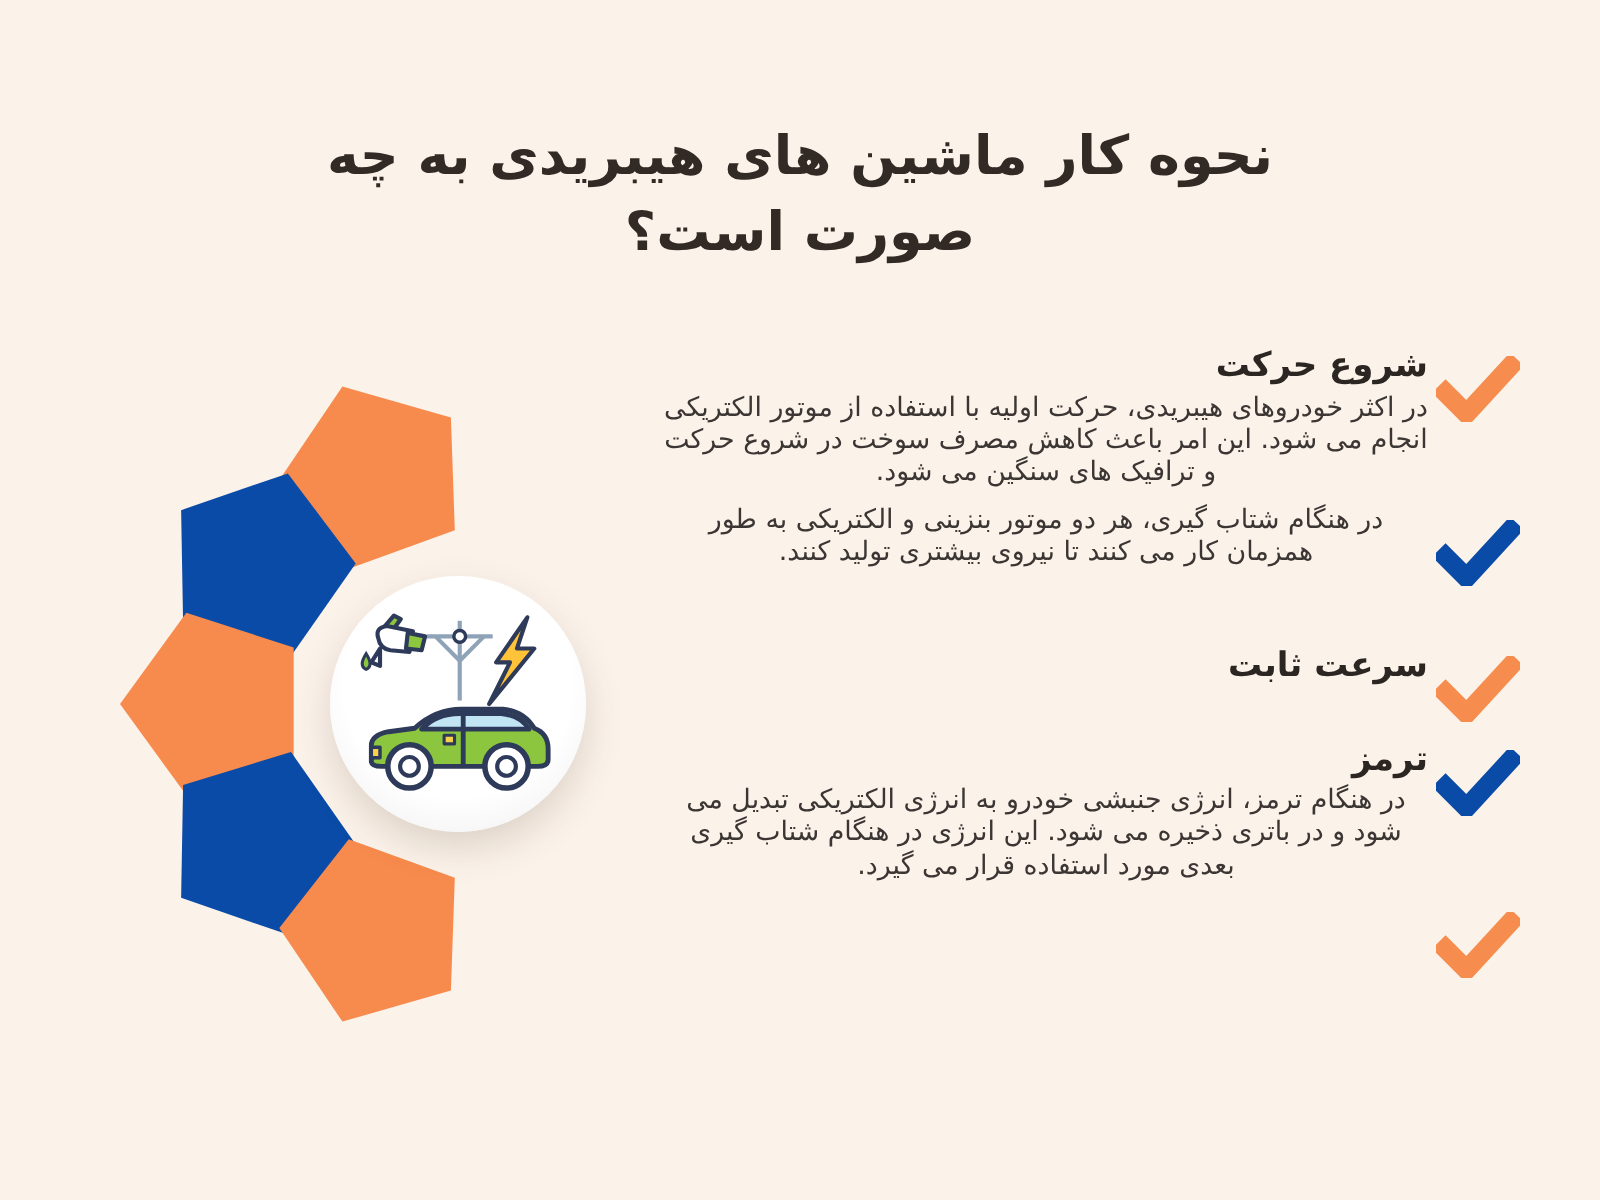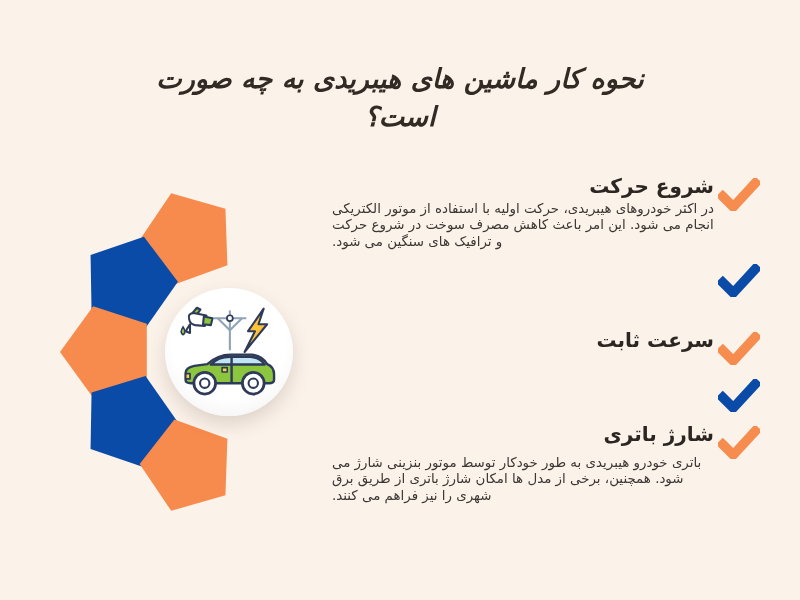--- a/index.html
+++ b/index.html
@@ -6,21 +6,20 @@
   body{
     width:800px;height:600px;position:relative;overflow:hidden;
     background:#FBF2EA;
     font-family:"DejaVu Sans","Liberation Sans",sans-serif;
   }
   .title{
     position:absolute;top:42px;left:130px;width:540px;
     text-align:center;direction:rtl;
     font-size:27px;font-weight:bold;line-height:1.42;
     color:#322A24;
-    font-style:italic;
   }
   
   .pentagon-fan{position:absolute;left:0;top:160px;width:320px;height:400px;}
   .icon-circle{
     position:absolute;left:165px;top:288px;width:128px;height:128px;
     border-radius:50%;
     background:radial-gradient(circle at 50% 42%, #ffffff 58%, #f6f6f6 78%, #e3e3e5 100%);
     box-shadow:0 8px 18px rgba(90,70,50,.18);
     display:flex;align-items:center;justify-content:center;
   }
@@ -31,26 +30,26 @@
     direction:rtl;
   }
   .section{display:flex;margin-bottom:7px;}
   .section.gap-lg{margin-top:28px;}
   .check-wrap{width:50px;flex:0 0 50px;padding-top:7px;display:flex;justify-content:center;align-items:flex-start;}
   .check-wrap svg{width:42px;height:33px;}
   .check-orange{stroke:#F68C4D;}
   .check-blue{stroke:#0B4BA8;}
   .txt{flex:1;min-width:0;}
   .heading{
-    font-size:20px;font-weight:bold;color:#2C2623;
+    font-size:17px;font-weight:bold;color:#2C2623;
     text-align:right;line-height:1.5;
   }
   .body{
     font-size:13.4px;color:#3B3633;line-height:1.22;
-    text-align:left;
+    text-align:center;
   }
   .section5 .body{margin-top:6px;}
 </style>
 </head>
 <body>
 
 <h1 class="title">نحوه کار ماشین های هیبریدی به چه صورت است؟</h1>
 
 <svg class="pentagon-fan" viewBox="0 0 320 400" aria-hidden="true">
   <defs>
@@ -115,47 +114,48 @@
     </div>
   </div>
 
   <div class="section section2">
     <div class="check-wrap">
       <svg viewBox="0 0 44 34">
           <path d="M5 19 L16 30 L39 5" fill="none" class="check-blue" stroke-width="10" stroke-linecap="square"></path>
         </svg>
     </div>
     <div class="txt">
+      <div class="body">در هنگام شتاب گیری، هر دو موتور بنزینی و الکتریکی به طور همزمان کار می کنند تا نیروی بیشتری تولید کنند.</div>
     </div>
   </div>
 
   <div class="section section3 gap-lg">
     <div class="check-wrap">
       <svg viewBox="0 0 44 34">
           <path d="M5 19 L16 30 L39 5" fill="none" class="check-orange" stroke-width="10" stroke-linecap="square"></path>
         </svg>
     </div>
     <div class="txt">
       <div class="heading">سرعت ثابت</div>
     </div>
   </div>
 
   <div class="section section4">
     <div class="check-wrap">
       <svg viewBox="0 0 44 34">
           <path d="M5 19 L16 30 L39 5" fill="none" class="check-blue" stroke-width="10" stroke-linecap="square"></path>
         </svg>
     </div>
+    <div class="txt">
+      <div class="heading">ترمز</div>
+      <div class="body">در هنگام ترمز، انرژی جنبشی خودرو به انرژی الکتریکی تبدیل می شود و در باتری ذخیره می شود. این انرژی در هنگام شتاب گیری بعدی مورد استفاده قرار می گیرد.</div>
+    </div>
   </div>
 
   <div class="section section5">
     <div class="check-wrap">
       <svg viewBox="0 0 44 34">
           <path d="M5 19 L16 30 L39 5" fill="none" class="check-orange" stroke-width="10" stroke-linecap="square"></path>
         </svg>
     </div>
-    <div class="txt">
-      <div class="heading">شارژ باتری</div>
-      <div class="body">باتری خودرو هیبریدی به طور خودکار توسط موتور بنزینی شارژ می شود. همچنین، برخی از مدل ها امکان شارژ باتری از طریق برق شهری را نیز فراهم می کنند.</div>
-    </div>
   </div>
 
 </div>
 
 </body></html>

